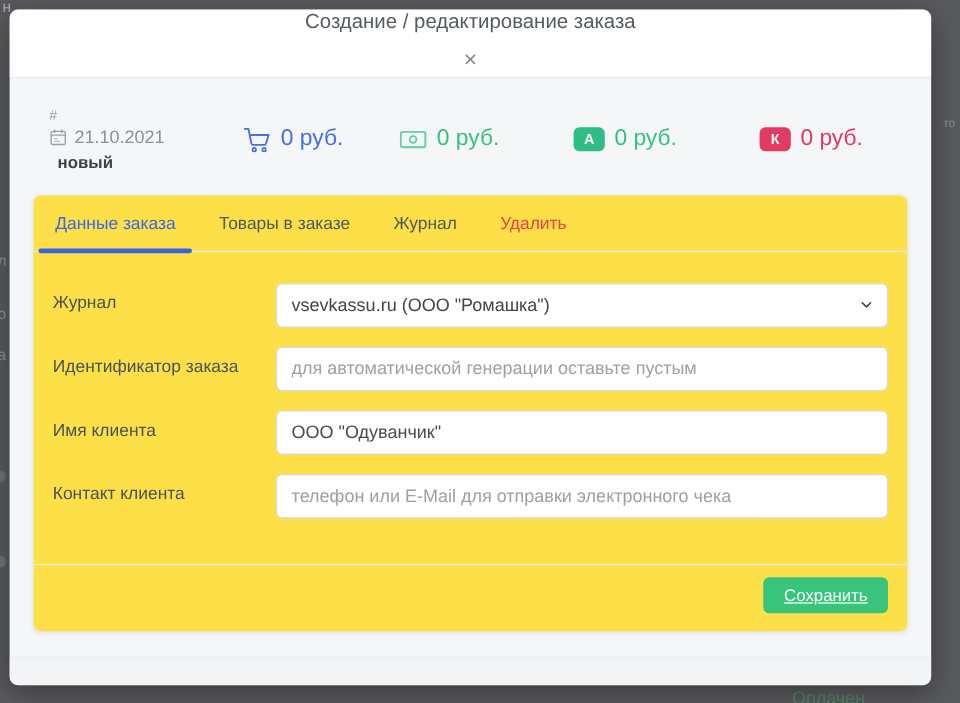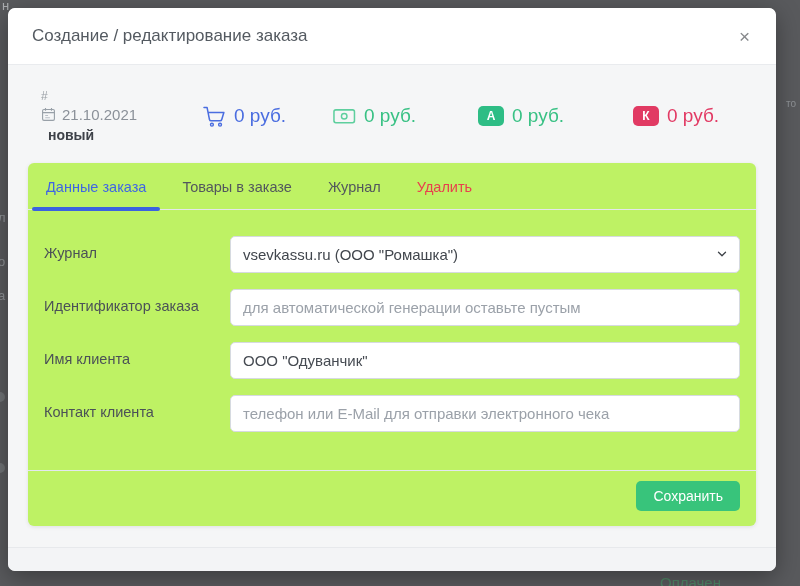--- a/index.html
+++ b/index.html
@@ -17,21 +17,21 @@
 
   
   .modal {
     position:absolute; left:8px; top:8px; width:768px; height:563px;
     background:#f5f6f7; border-radius:7px; z-index:2;
     box-shadow:0 6px 24px rgba(0,0,0,.35); overflow:hidden;
   }
   .modal-header {
     height:57px; background:#ffffff; border-bottom:1px solid #e9ebee;
     border-radius:7px 7px 0 0; display:flex; align-items:center;
-    justify-content:space-between; padding:0 24px;
+    justify-content:space-between; padding:0 24px;flex-direction:column;
   }
   .modal-title { font-size:17px; color:#545a61; }
   .modal-close {
     background:none; border:none; color:#87898c; font-size:19px; line-height:1;
     cursor:pointer; padding:4px 2px; font-family:inherit;
   }
 
   
   .summary {
     display:flex; align-items:center; padding:24px 24px 0 33px;
@@ -51,21 +51,21 @@
   .badge {
     display:inline-flex; align-items:center; justify-content:center;
     width:26px; height:20px; border-radius:5px; color:#fff;
     font-size:12px; font-weight:bold;
   }
   .badge.green { background:#2ebd85; }
   .badge.red   { background:#e13a63; }
 
   
   .card {
-    margin:20px 20px 0 20px; background:#bef264; border-radius:6px;
+    margin:20px 20px 0 20px; background:#fde047; border-radius:6px;
     box-shadow:0 1px 4px rgba(0,0,0,.09); padding-bottom:15px;
   }
   .tabs {
     display:flex; align-items:flex-end; padding:14px 4px 0 4px;
     border-bottom:1px solid #e4e7eb;
   }
   .tab {
     font-size:14.5px; color:#52575d; padding:2px 14px 14px 14px;
     cursor:pointer; position:relative; white-space:nowrap;
   }
@@ -94,20 +94,21 @@
   }
   .chevron {
     position:absolute; right:11px; top:11px; pointer-events:none;
   }
   .card-sep { border:none; border-top:1px solid #e3e7f0; margin:38px 0 0 0; }
   .card-actions { display:flex; justify-content:flex-end; padding:10px 16px 0 16px; }
   .save-btn {
     background:#38c47b; color:#fff; border:none; border-radius:5px;
     font-family:inherit; font-size:14px; padding:7px 17px; height:30px;
     cursor:pointer;
+    text-decoration:underline;
   }
 
   .modal-footer {
     position:absolute; left:0; right:0; bottom:0; height:24px;
     background:#f3f4f6; border-top:1px solid #e7e9ec; border-radius:0 0 7px 7px;
   }
 </style>
 </head>
 <body>
 

